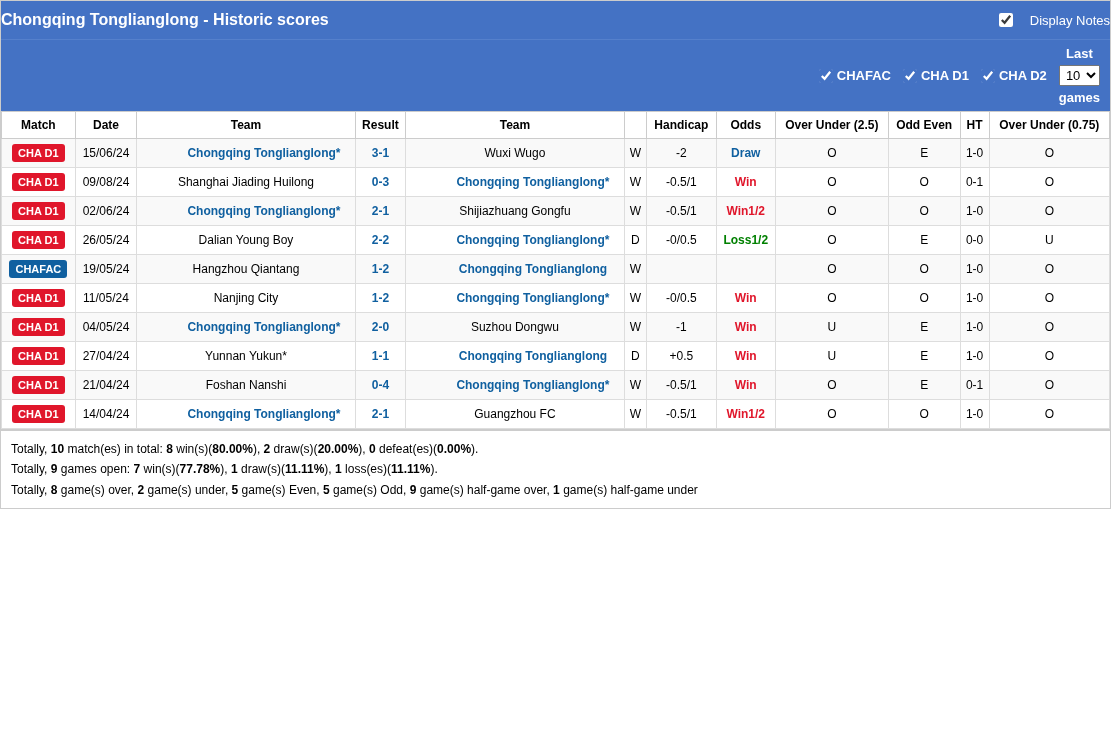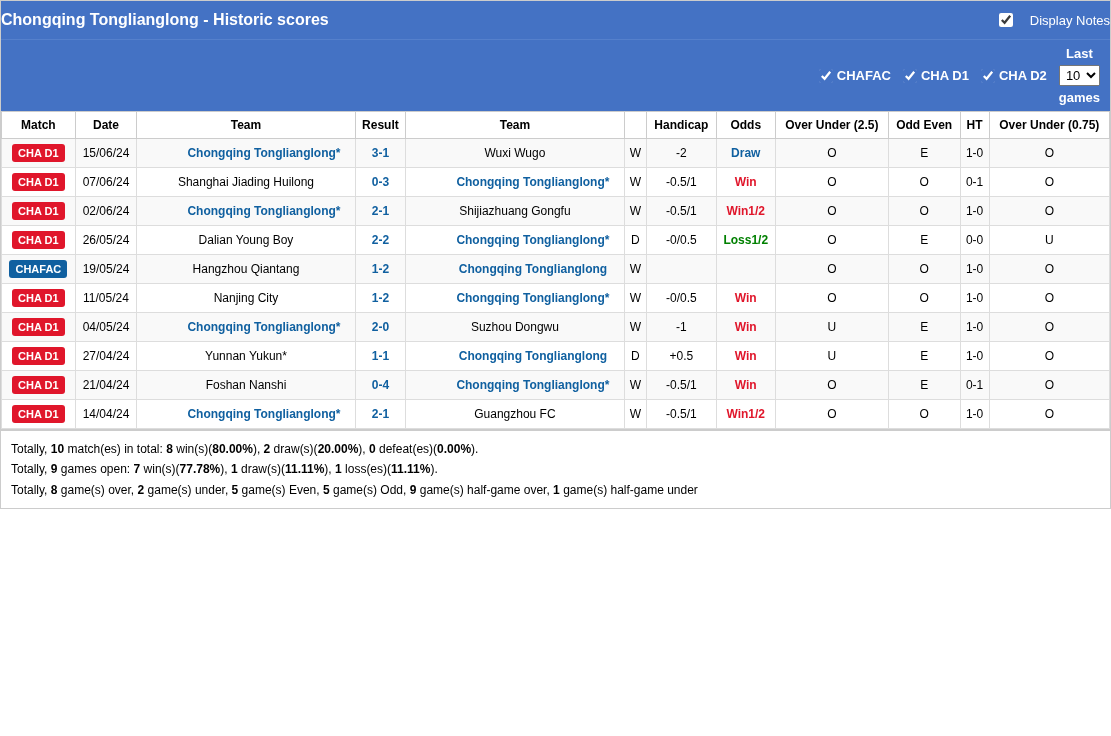--- a/index.html
+++ b/index.html
@@ -191,21 +191,21 @@
           <td>W</td>
           <td>-2</td>
           <td><span class="result-blue">Draw</span></td>
           <td>O</td>
           <td>E</td>
           <td>1-0</td>
           <td>O</td>
         </tr>
         <tr>
           <td><span class="badge badge-red">CHA D1</span></td>
-          <td>07/06/24</td>
+          <td>09/08/24</td>
           <td>Shanghai Jiading Huilong</td>
           <td><span class="result-blue">0-3</span></td>
           <td><span class="team-link">Chongqing Tonglianglong*</span></td>
           <td>W</td>
           <td>-0.5/1</td>
           <td><span class="odds-red">Win</span></td>
           <td>O</td>
           <td>O</td>
           <td>0-1</td>
           <td>O</td>

